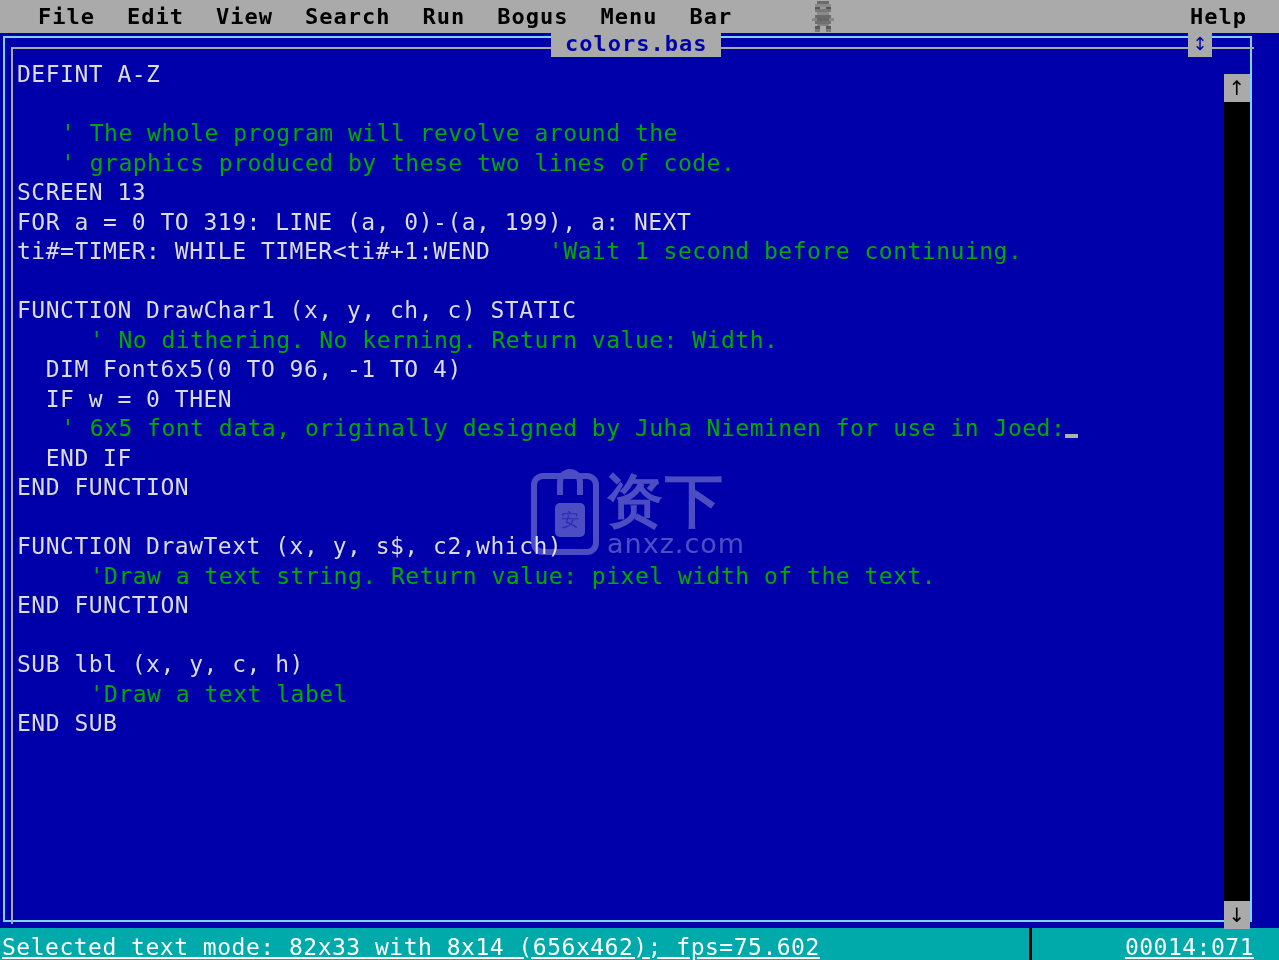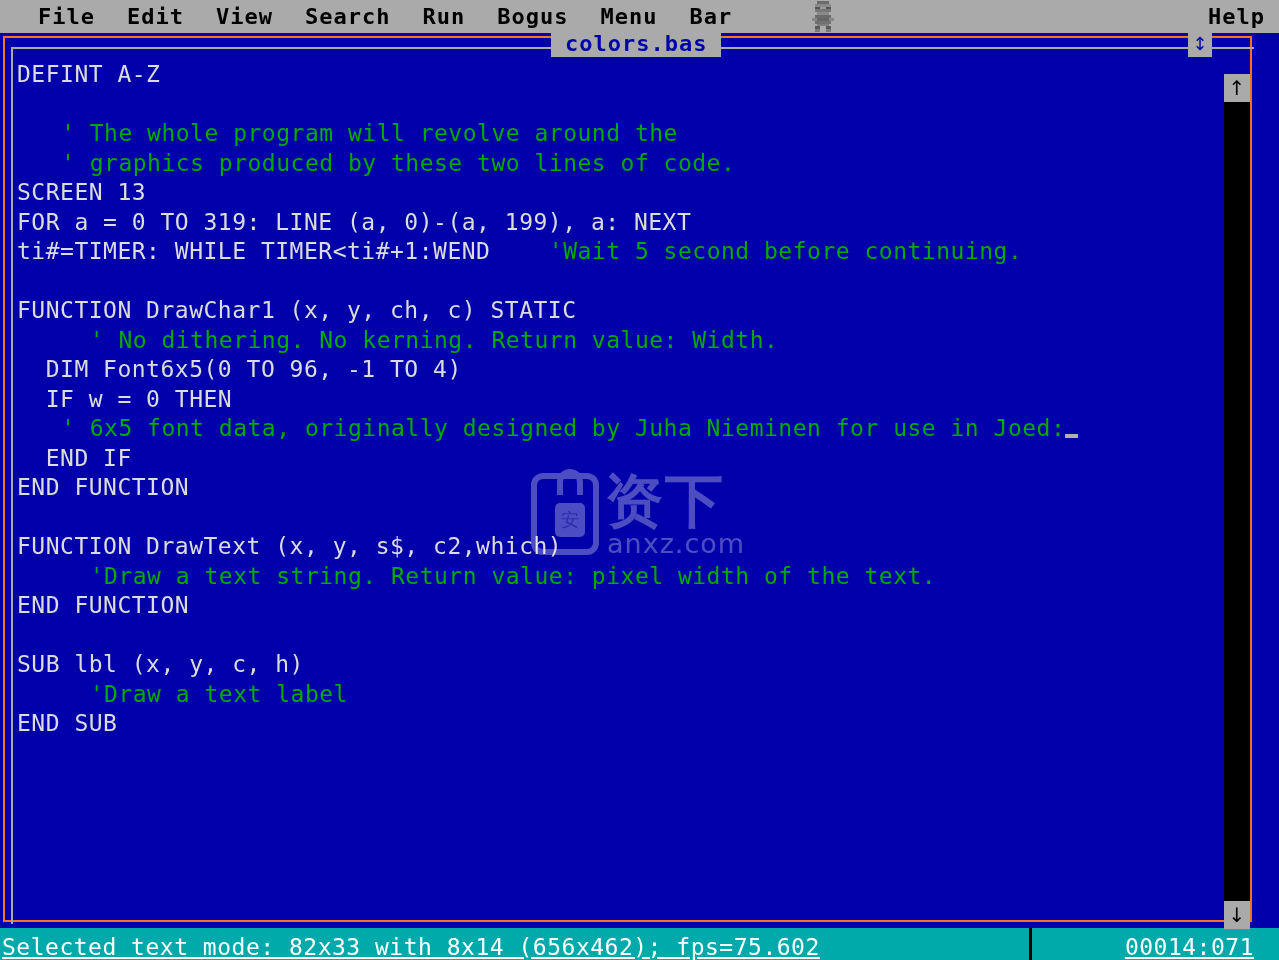--- a/index.html
+++ b/index.html
@@ -39,21 +39,21 @@
     font-weight: bold;
     letter-spacing: 1px;
     line-height: 33px;
     height: 33px;
     padding: 0 16px;
     white-space: nowrap;
     cursor: default;
     font-family: "DejaVu Sans Mono", "Liberation Mono", monospace;
   }
   .menu-spacer { flex: 1 1 auto; }
-  .menu-item.help { padding-right: 14px; }
+  .menu-item.help { padding-right: 32px; }
 
   .sprite-icon {
     width: 30px;
     height: 31px;
     margin-left: 60px;
     position: relative;
     flex: 0 0 auto;
     image-rendering: pixelated;
   }
   .sprite-icon svg { display: block; }
@@ -67,21 +67,21 @@
     height: 895px;
     background: #0000aa;
     box-sizing: border-box;
   }
   
   .win-frame {
     position: absolute;
     left: 3px; top: 3px;
     width: 1249px;
     height: 886px;
-    border: 2px solid #f97316;
+    border: 2px solid #7dd3fc;
     box-sizing: border-box;
     background: #0000aa;
   }
   .win-frame-inner {
     position: absolute;
     left: 6px; top: 9px;
     width: 1243px;
     height: 877px;
     border-left: 2px solid #aaaaaa;
     border-top: 2px solid #aaaaaa;
@@ -329,21 +329,21 @@
       <div class="win-title">colors.bas</div>
       <div class="win-resize">↕</div>
 
       <div class="code-area" id="code-area">
           <div class="code-line"><span class="tok-code">DEFINT A-Z</span></div>
           <div class="code-line">&nbsp;</div>
           <div class="code-line"><span class="tok-comment">' The whole program will revolve around the</span></div>
           <div class="code-line"><span class="tok-comment">' graphics produced by these two lines of code.</span></div>
           <div class="code-line"><span class="tok-code">SCREEN 13</span></div>
           <div class="code-line"><span class="tok-code">FOR a = 0 TO 319: LINE (a, 0)-(a, 199), a: NEXT</span></div>
-          <div class="code-line"><span class="tok-code">ti#=TIMER: WHILE TIMER&lt;ti#+1:WEND </span><span class="tok-comment">'Wait 5 second before continuing.</span></div>
+          <div class="code-line"><span class="tok-code">ti#=TIMER: WHILE TIMER&lt;ti#+1:WEND </span><span class="tok-comment">'Wait 1 second before continuing.</span></div>
           <div class="code-line">&nbsp;</div>
           <div class="code-line"><span class="tok-code">FUNCTION DrawChar1 (x, y, ch, c) STATIC</span></div>
           <div class="code-line"><span class="tok-comment">  ' No dithering. No kerning. Return value: Width.</span></div>
           <div class="code-line"><span class="tok-code">  DIM Font6x5(0 TO 96, -1 TO 4)</span></div>
           <div class="code-line"><span class="tok-code">  IF w = 0 THEN</span></div>
           <div class="code-line"><span class="tok-comment">' 6x5 font data, originally designed by Juha Nieminen for use in Joed:</span><span class="cursor-block"></span></div>
           <div class="code-line"><span class="tok-code">  END IF</span></div>
           <div class="code-line"><span class="tok-code">END FUNCTION</span></div>
           <div class="code-line">&nbsp;</div>
           <div class="code-line"><span class="tok-code">FUNCTION DrawText (x, y, s$, c2,which)</span></div>

